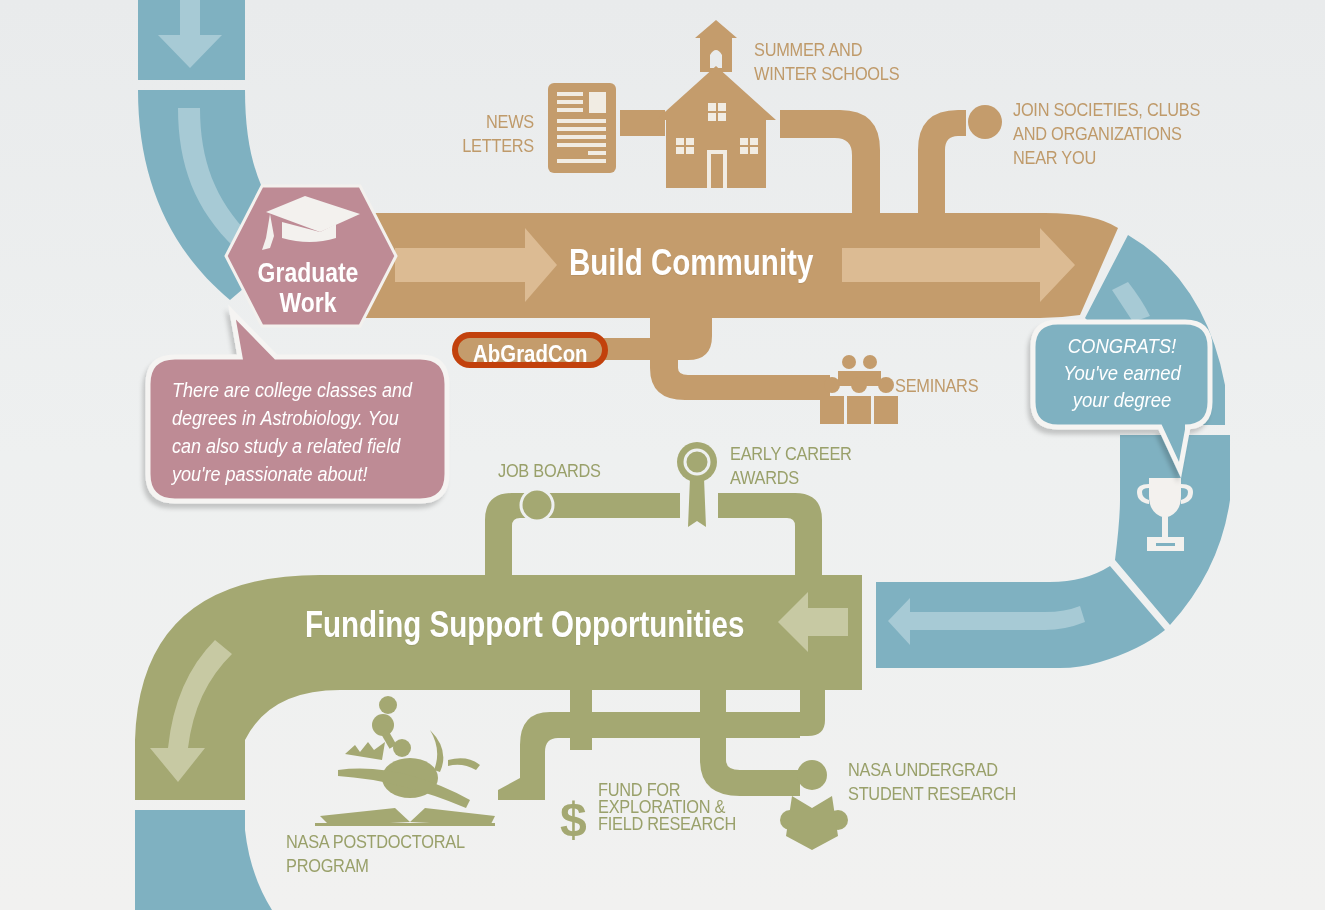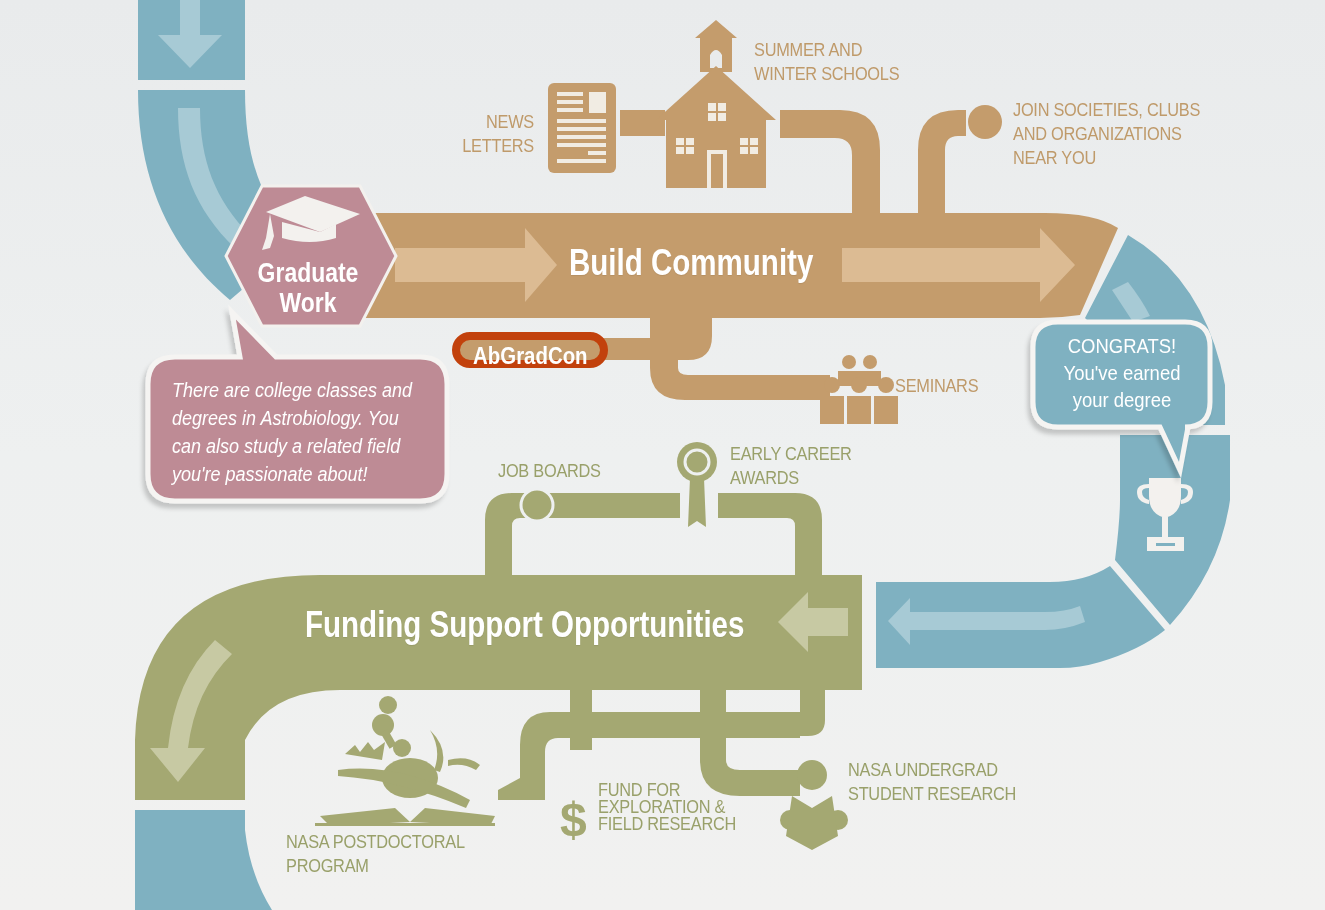--- a/index.html
+++ b/index.html
@@ -29,21 +29,21 @@
     font-family: "Liberation Sans", sans-serif; white-space: nowrap;
     transform: scaleX(0.9); transform-origin: left top;
   }
   .hex-text {
     position: absolute; color: #fff; font-weight: bold; text-align: center;
     font-size: 27px; line-height: 30px; width: 140px;
     transform: scaleX(0.85); transform-origin: center top;
   }
   .pill {
     position: absolute; left: 452px; top: 332px; width: 156px; height: 36px;
-    background: #c49c6c; border-radius: 18px; border: 8px solid #c2410c;
+    background: #c49c6c; border-radius: 18px; border: 6px solid #c2410c;
     box-sizing: border-box; color: #fff; font-weight: bold; font-size: 24px;
     line-height: 32px; text-align: center;
   }
   .pill span { display: inline-block; transform: scaleX(0.85); }
 </style>
 </head>
 <body>
 
 <div id="stage">
 
@@ -248,21 +248,21 @@
 <div class="lbl tan" style="left:1013px; top:98px;">
   <div>JOIN SOCIETIES, CLUBS</div>
   <div>AND ORGANIZATIONS</div>
   <div>NEAR YOU</div>
 </div>
 
 <div class="pill"><span>AbGradCon</span></div>
 
 <div class="lbl tan" style="left:895px; top:374px;">SEMINARS</div>
 
-<div style="position:absolute; left:1040px; top:332px; width:164px; text-align:center; color:#fff; font-size:21px; line-height:27px;">
+<div style="position:absolute; left:1040px; top:332px; width:164px; text-align:center; color:#fff; font-style:italic; font-size:21px; line-height:27px;">
   <div style="transform:scaleX(0.88);">CONGRATS!</div>
   <div style="transform:scaleX(0.88);">You've earned</div>
   <div style="transform:scaleX(0.88);">your degree</div>
 </div>
 
 <div class="title" style="left:305px; top:604px; font-size:36px;">Funding Support Opportunities</div>
 
 <div class="lbl olive" style="left:498px; top:459px;">JOB BOARDS</div>
 
 <div class="lbl olive" style="left:730px; top:442px;">

